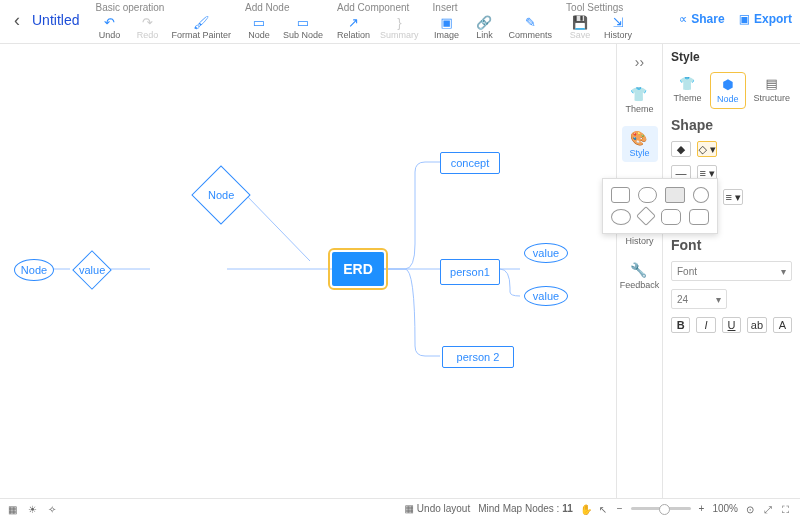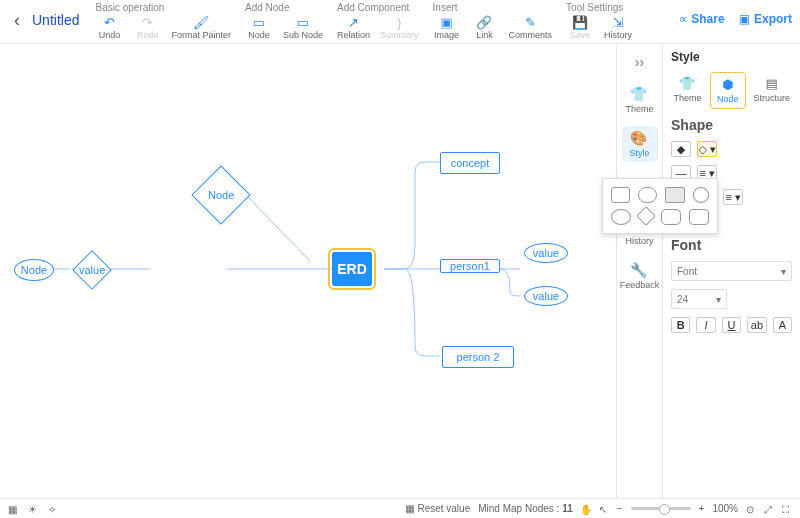--- a/index.html
+++ b/index.html
@@ -158,27 +158,27 @@
     </svg>
     <div class="node ell" style="left:14px;top:215px;width:40px;height:22px">
         <span>Node</span>
       </div>
     <div class="node dia" style="left:78px;top:212px;width:28px;height:28px">
         <span>value</span>
       </div>
     <div class="node dia" style="left:200px;top:130px;width:42px;height:42px">
         <span>Node</span>
       </div>
-    <div class="node rect root" style="left:332px;top:208px;width:40px;height:34px">
+    <div class="node rect root" style="left:332px;top:208px;width:52px;height:34px">
         <span>ERD</span>
       </div>
     <div class="node rect" style="left:440px;top:108px;width:60px;height:22px">
         <span>concept</span>
       </div>
-    <div class="node rect" style="left:440px;top:215px;width:60px;height:14px">
+    <div class="node rect" style="left:440px;top:215px;width:60px;height:26px">
         <span>person1</span>
       </div>
     <div class="node rect" style="left:442px;top:302px;width:72px;height:22px">
         <span>person 2</span>
       </div>
     <div class="node ell" style="left:524px;top:199px;width:44px;height:20px">
         <span>value</span>
       </div>
     <div class="node ell" style="left:524px;top:242px;width:44px;height:20px">
         <span>value</span>
@@ -277,21 +277,21 @@
   </div>
 </div>
 
 <div class="footer">
   <div class="l">
     <span class="fi">▦</span>
     <span class="fi">☀</span>
     <span class="fi">✧</span>
   </div>
   <div class="r">
-    <span>▦ <span>Reset value</span></span>
+    <span>▦ <span>Undo layout</span></span>
     <span><span>Mind Map Nodes :</span> <b>11</b></span>
     <span class="fi">✋</span>
     <span class="fi">↖</span>
     <span>−</span>
     <div class="slider"></div>
     <span>+</span>
     <span>100%</span>
     <span class="fi">⊙</span>
     <span class="fi">⤢</span>
     <span class="fi">⛶</span>

